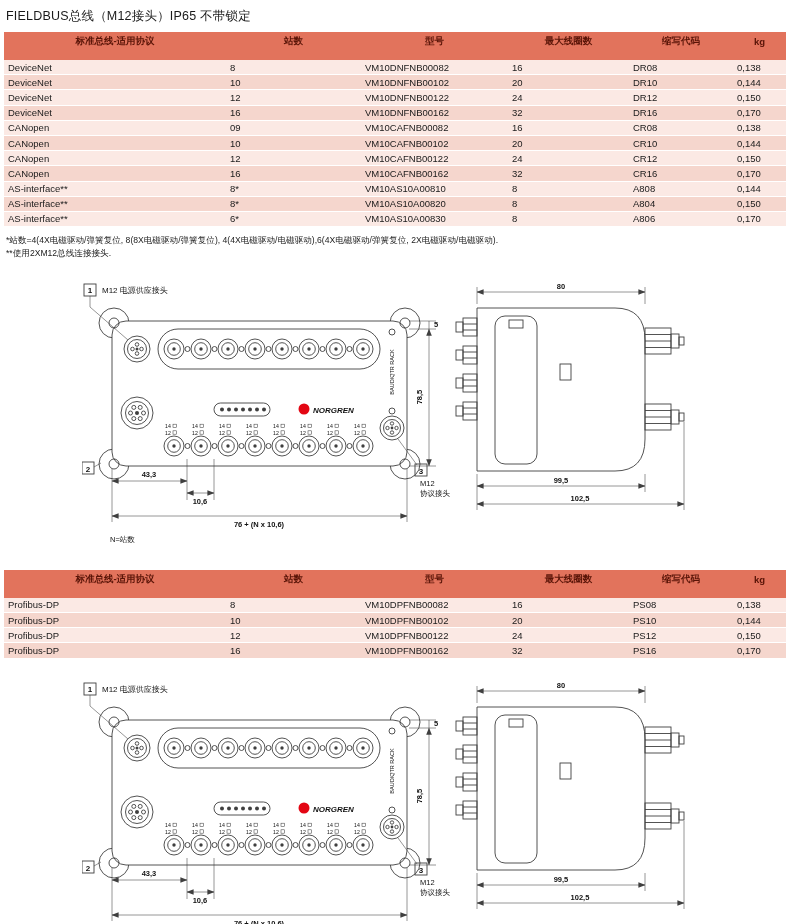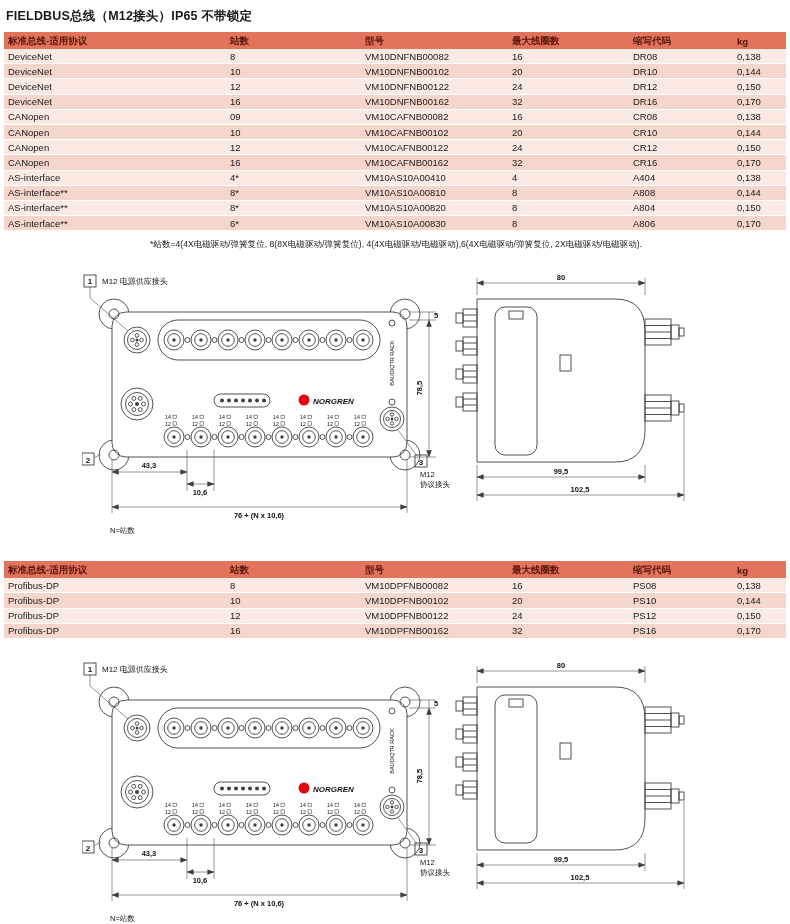--- a/index.html
+++ b/index.html
@@ -1,30 +1,30 @@
 <!DOCTYPE html>
 <html><head>
 <meta charset="utf-8">
 <style>
   html,body { margin:0; padding:0; background:#fff; }
   body { width:790px; font-family:"Liberation Sans","DejaVu Sans",sans-serif; color:#1a1a1a; }
   .page { padding:6px 4px 12px 4px; }
-  .sec-title { font-size:12.5px; font-weight:bold; margin:2px 0 7px 2px; letter-spacing:0.2px; }
+  .sec-title { font-size:12.5px; font-weight:normal; margin:2px 0 7px 2px; letter-spacing:0.2px; }
   section.block { margin:0 0 4px 0; }
   section.block + section.block { margin-top:22px; }
 
   table.spec { border-collapse:collapse; width:782px; table-layout:fixed; font-size:9.5px; }
-  table.spec thead th { background:#e2735c; color:#591407; text-align:left; font-weight:bold;
-                        padding:3px 4px 1px 4px; font-size:9.5px; }
+  table.spec thead th { background:#e2735c; color:#591407; text-align:center; font-weight:bold;
+                        padding:3px 4px 12px 4px; font-size:9.5px; }
   table.spec tbody td { padding:1.6px 4px; border-bottom:1px solid #fff; overflow:hidden;
                         white-space:nowrap; }
   table.spec tbody tr:nth-child(odd)  { background:#fbe9e4; }
   table.spec tbody tr:nth-child(even) { background:#f5d6cd; }
 
-  .footnotes { font-size:8.6px; line-height:1.5; margin:7px 0 0 2px; color:#222;text-align:center; }
+  .footnotes { font-size:8.6px; line-height:1.5; margin:7px 0 0 2px; color:#222; }
 
   .drawing-wrap { margin:16px 0 0 78px; }
   svg.drawing-svg { display:block; }
   .ln { stroke:#3f3f3f; stroke-width:0.9; fill:none; }
   .thin { stroke-width:0.55; }
   .dim  { stroke:#3f3f3f; stroke-width:0.55; fill:none; }
   .tx   { fill:#111; stroke:none; }
 </style>
 </head>
 <body>
@@ -112,28 +112,20 @@
           </tr>
           <tr>
             <td>CANopen</td>
             <td>16</td>
             <td>VM10CAFNB00162</td>
             <td>32</td>
             <td>CR16</td>
             <td>0,170</td>
           </tr>
           <tr>
-            <td>AS-interface</td>
-            <td>4*</td>
-            <td>VM10AS10A00410</td>
-            <td>4</td>
-            <td>A404</td>
-            <td>0,138</td>
-          </tr>
-          <tr>
             <td>AS-interface**</td>
             <td>8*</td>
             <td>VM10AS10A00810</td>
             <td>8</td>
             <td>A808</td>
             <td>0,144</td>
           </tr>
           <tr>
             <td>AS-interface**</td>
             <td>8*</td>
@@ -148,20 +140,21 @@
             <td>VM10AS10A00830</td>
             <td>8</td>
             <td>A806</td>
             <td>0,170</td>
           </tr>
         </tbody>
     </table>
 
     <div class="footnotes">
       <div>*站数=4(4X电磁驱动/弹簧复位, 8(8X电磁驱动/弹簧复位), 4(4X电磁驱动/电磁驱动),6(4X电磁驱动/弹簧复位, 2X电磁驱动/电磁驱动).</div>
+      <div>**使用2XM12总线连接接头.</div>
     </div>
 
     <div class="drawing-wrap">
       <svg class="drawing-svg" width="620" height="272" viewBox="0 0 620 272">
         <defs>
           <marker id="arw" viewBox="0 0 10 10" refX="9.5" refY="5" markerWidth="7" markerHeight="7" markerUnits="userSpaceOnUse" orient="auto-start-reverse">
             <path d="M0,1 L10,5 L0,9 z" fill="#3f3f3f"></path>
           </marker>
         </defs>
 

